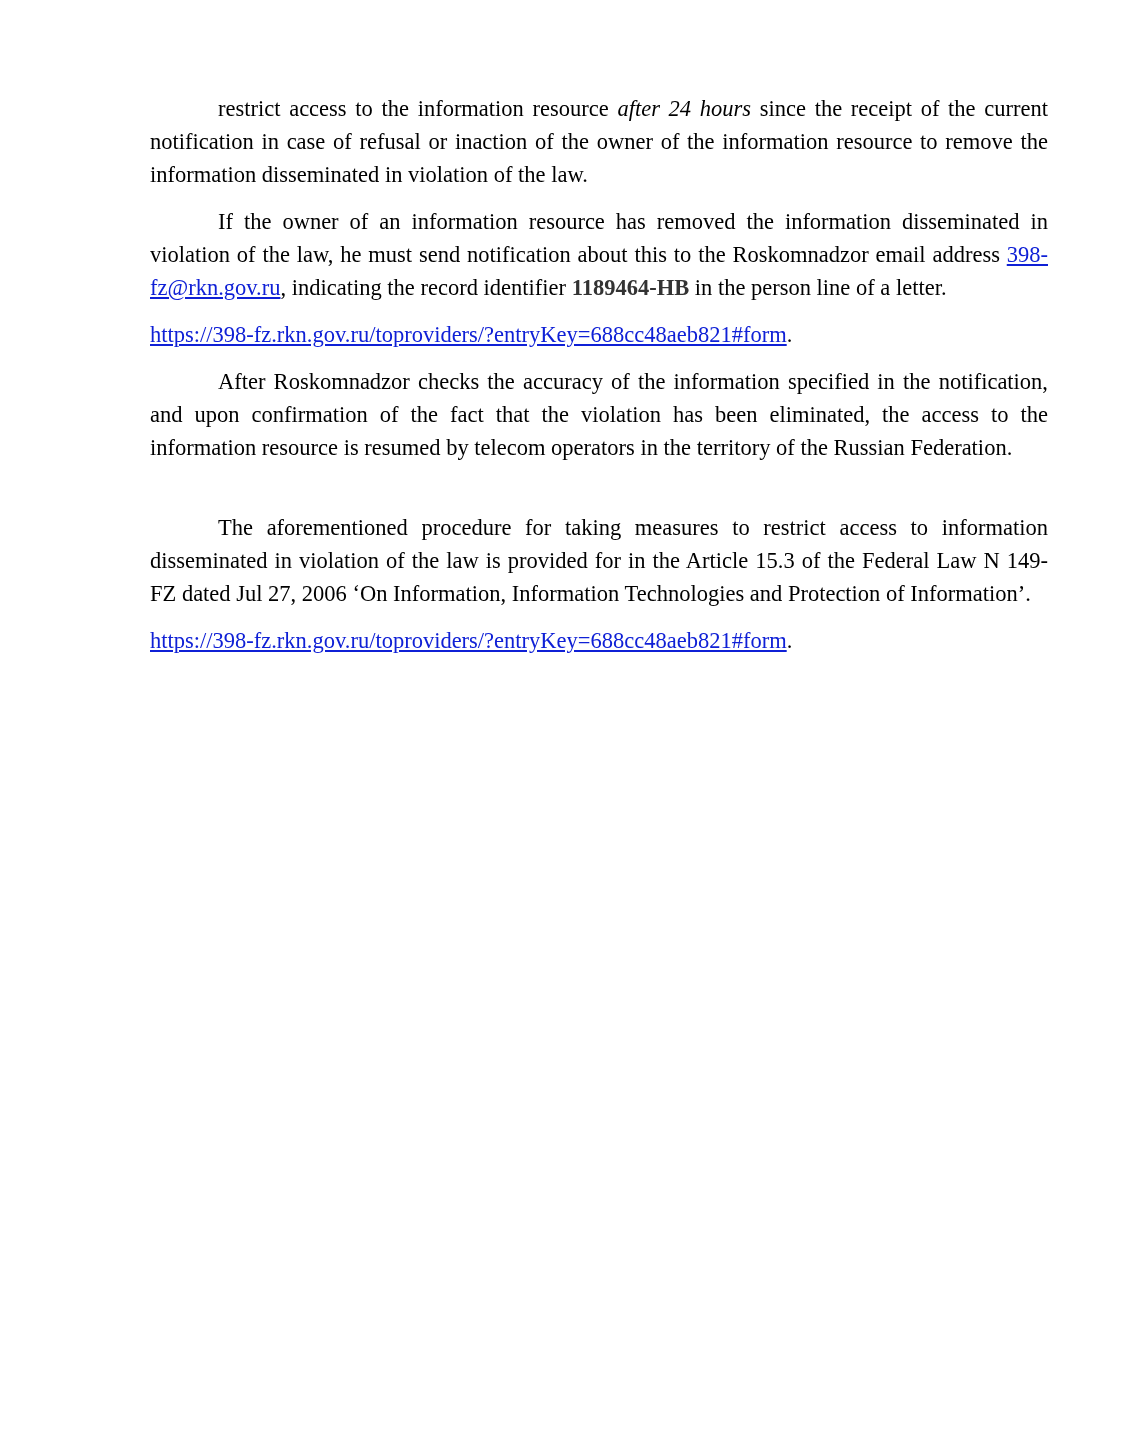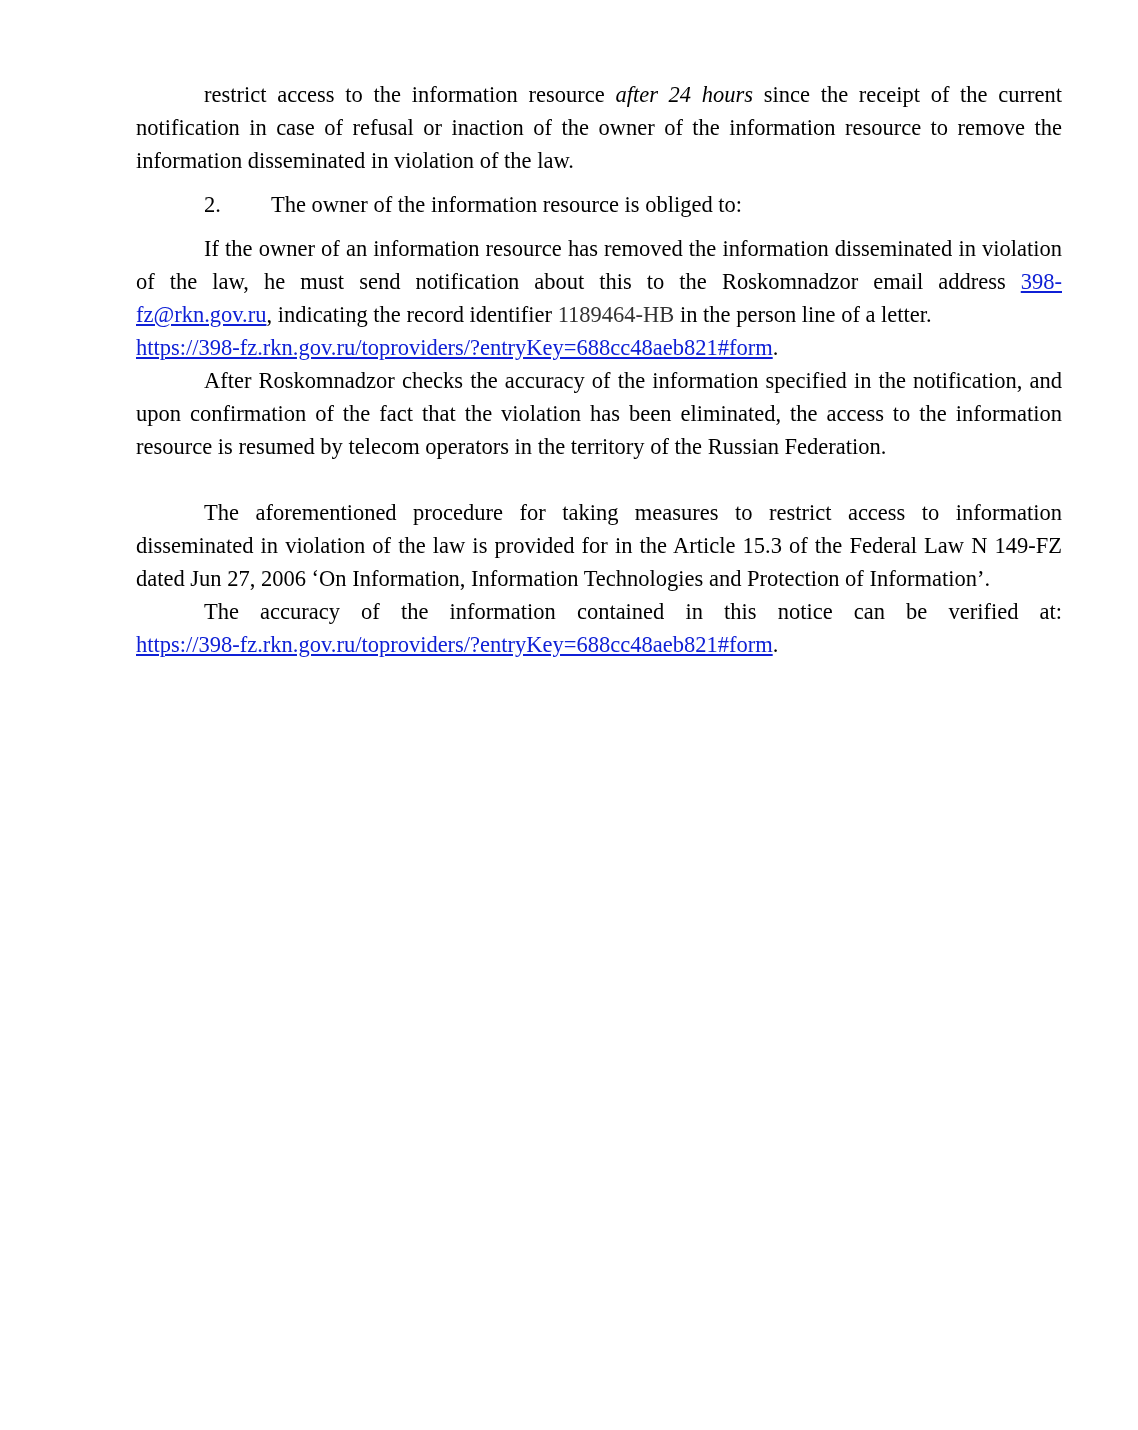--- a/index.html
+++ b/index.html
@@ -7,49 +7,47 @@
   .page {
     position: absolute;
     left: 136px;
     top: 78px;
     width: 926px;
     font-family: "Liberation Serif", serif;
     font-size: 22.5px;
     line-height: 33px;
     color: #000000;
   }
-  p { margin: 0; text-align: justify; text-indent: 68px; }
+  p { margin: 14px; text-align: justify; text-indent: 68px; }
   .link { color: #0f20d6; text-decoration: underline; }
-  .ident { font-weight: normal; color: #333333; }
+  .ident { font-weight: bold; color: #333333; }
   .heading { font-weight: bold; margin-top: 11px; }
   .gap-s { margin-top: 11px; }
   .numbered { text-indent: 0; padding-left: 68px; }
   .numbered .num { display: inline-block; width: 67px; }
   .block-gap { height: 22px; }
   .url-line { text-indent: 0; }
 </style>
 </head>
 <body>
 
 <div class="page">
 
   <p><span>restrict access to the information resource </span><i>after 24 hours</i><span> since the receipt of the current notification in case of refusal or inaction of the owner of the information resource to remove the information disseminated in violation of the law.</span></p>
 
-  <p class="numbered gap-s"><span class="num">2.</span><span>The owner of the information resource is obliged to:</span></p>
 
 
 
   <p class="gap-s"><span>If the owner of an information resource has removed the information disseminated in violation of the law, he must send notification about this to the Roskomnadzor email address </span><a class="link">398-fz@rkn.gov.ru</a><span>, indicating the record identifier </span><span class="ident">1189464-HB</span><span> in the person line of a letter.</span></p>
 
   <p class="url-line"><a class="link">https://398-fz.rkn.gov.ru/toproviders/?entryKey=688cc48aeb821#form</a><span>.</span></p>
 
   <p>After Roskomnadzor checks the accuracy of the information specified in the notification, and upon confirmation of the fact that the violation has been eliminated, the access to the information resource is resumed by telecom operators in the territory of the Russian Federation.</p>
 
   <div class="block-gap"></div>
 
 
-  <p class="gap-s">The aforementioned procedure for taking measures to restrict access to information disseminated in violation of the law is provided for in the Article 15.3 of the Federal Law N 149-FZ dated Jun 27, 2006 ‘On Information, Information Technologies and Protection of Information’.</p>
+  <p class="gap-s">The aforementioned procedure for taking measures to restrict access to information disseminated in violation of the law is provided for in the Article 15.3 of the Federal Law N 149-FZ dated Jul 27, 2006 ‘On Information, Information Technologies and Protection of Information’.</p>
 
-  <p style="text-align-last: justify;"><span>The accuracy of the information contained in this notice can be verified at:</span></p>
   <p class="url-line"><a class="link">https://398-fz.rkn.gov.ru/toproviders/?entryKey=688cc48aeb821#form</a><span>.</span></p>
 
 
 </div>
 
 </body></html>

